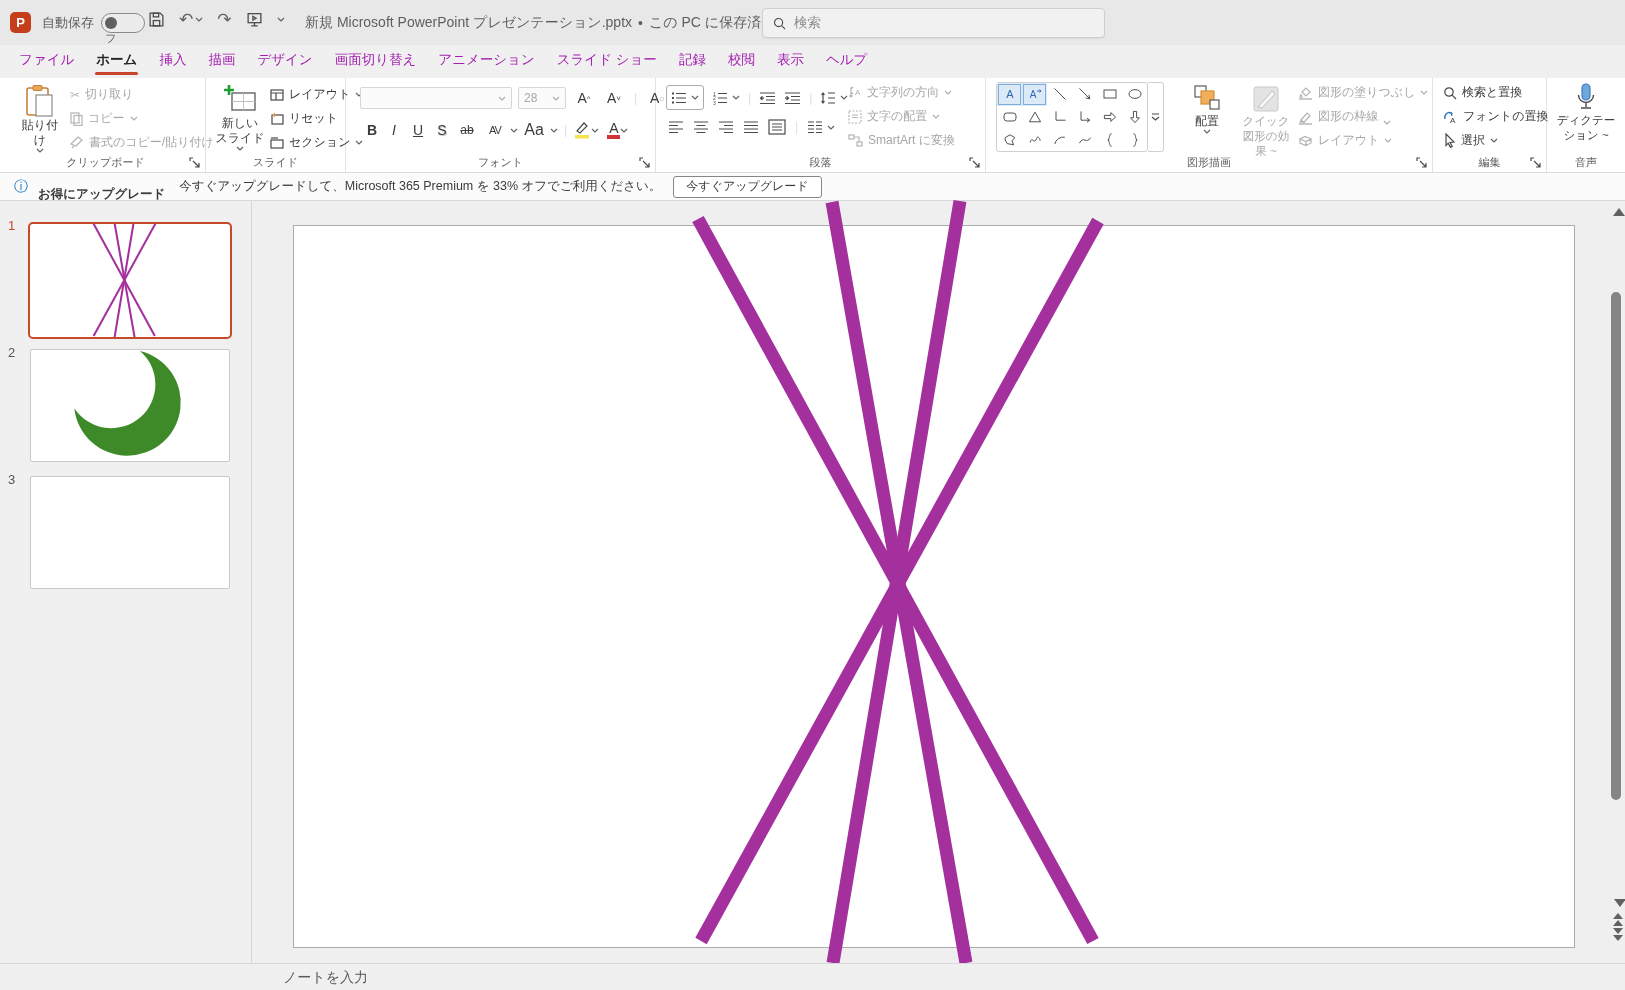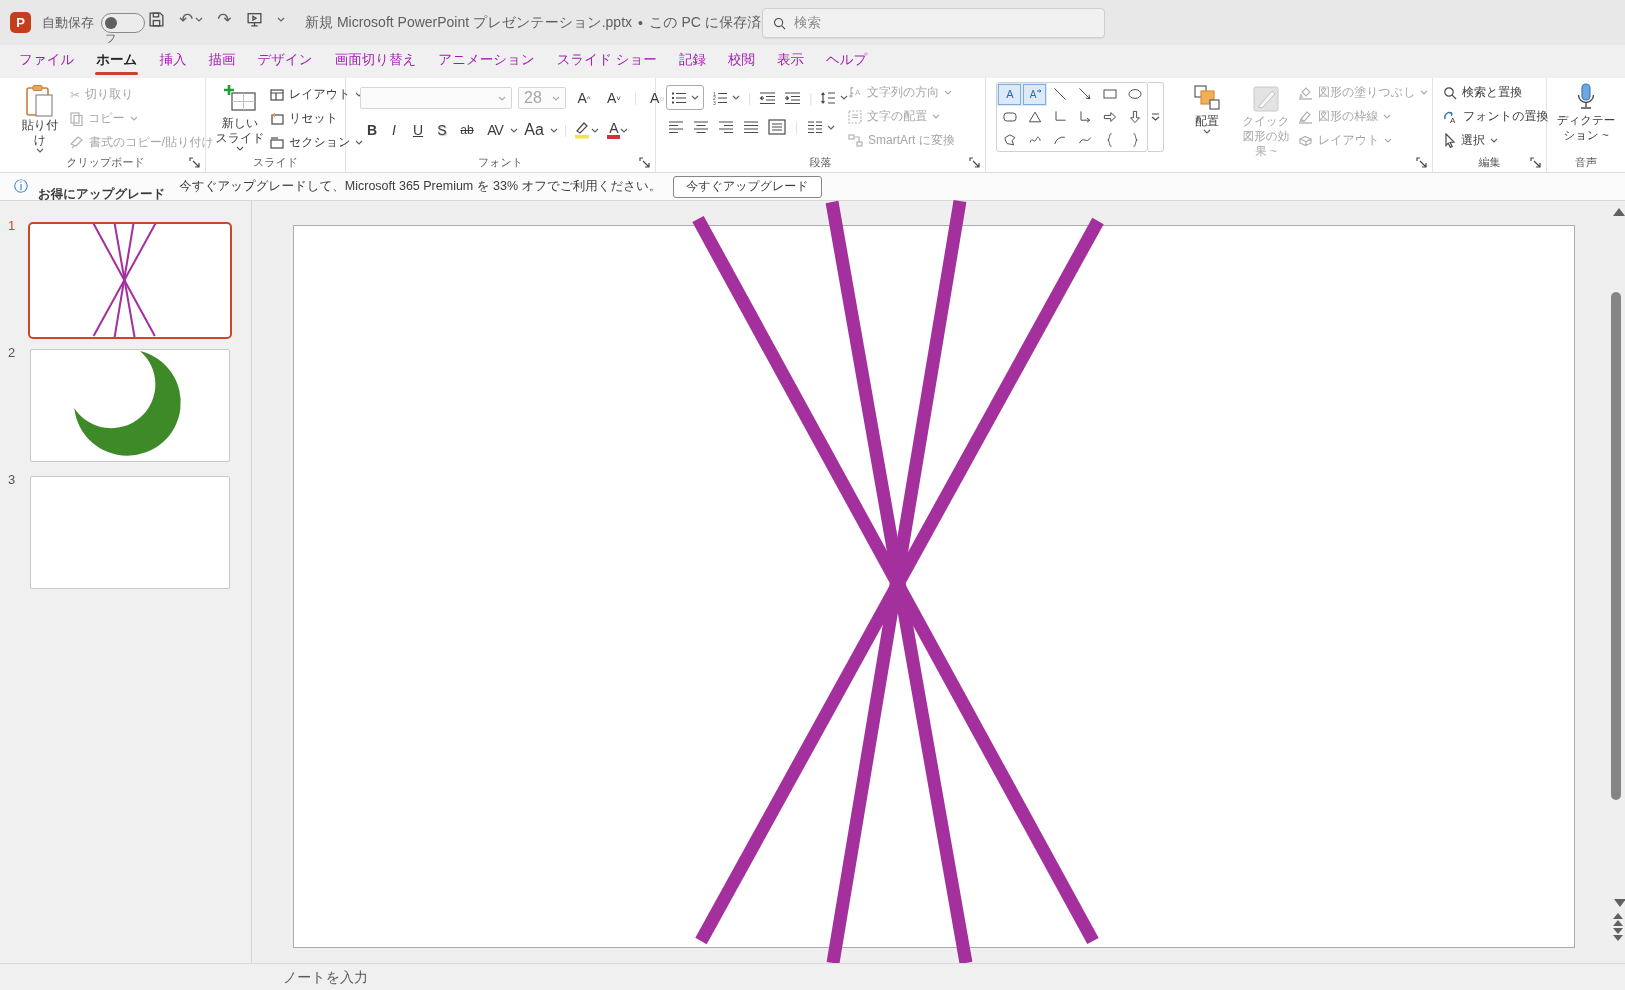--- a/index.html
+++ b/index.html
@@ -52,21 +52,21 @@
   .rrow { position:absolute; display:flex; align-items:center; gap:5px;
     font-size:12px; color:#3b3b3b; white-space:nowrap; }
   .rrow.dis { color:#A6A6A6; }
   .chev { width:8px; height:5px; }
   .chev path { stroke:#5f5f5f; stroke-width:1.1; fill:none; }
   .dis .chev path, .chev.gray path { stroke:#ABABAB; }
   .bigbtn { position:absolute; display:flex; flex-direction:column; align-items:center;
     font-size:12px; color:#3b3b3b; text-align:center; line-height:1.25; }
   .combo { position:absolute; height:22px; background:#FBFBFB; border:1px solid #D6D6D6;
     border-radius:2px; display:flex; align-items:center; justify-content:space-between;
-    padding:0 5px; font-size:16px; color:#A6A6A6; }
+    padding:0 5px; font-size:12px; color:#A6A6A6; }
   .fbtn { display:inline-flex; align-items:center; justify-content:center;
     min-width:20px; height:22px; font-size:14px; color:#3b3b3b; }
   .gallery { position:absolute; left:10px; top:4px; width:152px; height:70px;
     border:1px solid #D0D0D0; border-radius:3px; display:grid;
     grid-template-columns:repeat(6,1fr); }
   .gcell { display:flex; align-items:center; justify-content:center; }
   .more-strip { position:absolute; left:162px; top:4px; width:16px; height:70px;
     border:1px solid #D0D0D0; border-left:none; border-radius:0 3px 3px 0;
     display:flex; align-items:center; justify-content:center; }
   .vlabel2 { font-size:11.5px; text-align:center; line-height:1.3; }
@@ -288,21 +288,21 @@
       <span class="fbtn">A<sup style="font-size:8px">˅</sup></span>
       <span style="color:#E0E0E0">|</span>
       <span class="fbtn">A<sub style="font-size:8px">◌</sub></span>
     </div>
     <div class="rrow" style="left:16px;top:41px;gap:0;">
       <span class="fbtn" style="font-weight:bold">B</span>
       <span class="fbtn" style="font-style:italic;width:24px">I</span>
       <span class="fbtn" style="text-decoration:underline;width:24px">U</span>
       <span class="fbtn" style="width:24px;text-shadow:1px 1px 1px #bbb">S</span>
       <span class="fbtn" style="text-decoration:line-through;width:26px;font-size:12px">ab</span>
-      <span class="fbtn" style="width:30px;font-size:14px;letter-spacing:-1px">AV</span>
+      <span class="fbtn" style="width:30px;font-size:11px;letter-spacing:-1px">AV</span>
       <svg class="chev" viewBox="0 0 8 5">
           <path d="M1 1 L4 4 L7 1"></path>
         </svg>
       <span class="fbtn" style="width:32px;font-size:16px">Aa</span>
       <svg class="chev" viewBox="0 0 8 5">
           <path d="M1 1 L4 4 L7 1"></path>
         </svg>
       <span style="color:#E0E0E0;margin:0 6px">|</span>
       <span style="display:inline-flex;align-items:center">
         <svg width="18" height="18" viewBox="0 0 18 18">
@@ -549,39 +549,40 @@
     <div class="rrow dis" style="left:312px;top:6px;">
       <svg width="15" height="14" viewBox="0 0 15 14">
         <path class="mini dis" d="M4 6 L8 2 L12 6 L8 10 Z M2 11 C2 9.8 3 8.5 3 8.5 C3 8.5 4 9.8 4 11 A1 1 0 0 1 2 11 Z"></path>
         <path d="M1 13 H14" stroke="#C9C9C9" stroke-width="2"></path>
       </svg>
       <span>図形の塗りつぶし</span>
       <svg class="chev gray" viewBox="0 0 8 5">
           <path d="M1 1 L4 4 L7 1"></path>
         </svg>
     </div>
-    <div class="rrow dis" style="left:312px;top:30px;">
+    <div class="rrow dis" style="left:312px;top:30px;align-items:flex-end;">
       <svg width="15" height="14" viewBox="0 0 15 14">
         <path class="mini dis" d="M3 9 L9 2 L12 4.5 L6 11.5 Z M3 9 L2 12.5 L6 11.5"></path>
         <path d="M1 13 H14" stroke="#C9C9C9" stroke-width="2"></path>
       </svg>
       <span>図形の枠線</span>
       <svg class="chev gray" viewBox="0 0 8 5">
           <path d="M1 1 L4 4 L7 1"></path>
         </svg>
     </div>
     <div class="rrow dis" style="left:312px;top:54px;">
       <svg width="15" height="14" viewBox="0 0 15 14">
         <path class="mini dis" d="M2 5 L7 2.5 L13 5 L8 7.5 Z M2 5 V9 L8 11.5 V7.5 M13 5 V9 L8 11.5"></path>
       </svg>
       <span>レイアウト</span>
       <svg class="chev gray" viewBox="0 0 8 5">
           <path d="M1 1 L4 4 L7 1"></path>
         </svg>
     </div>
+    <div class="group-label">図形描画</div>
     <svg class="launcher" viewBox="0 0 12 12">
       <path class="mini" d="M1 4 V1 H4 M4 4 L10 10 M10 6 V10 H6" stroke="#7a7a7a"></path>
     </svg>
   </div>
 
   <div class="group" style="left:1433px;width:114px;">
     <div class="rrow" style="left:10px;top:6px;">
       <svg width="14" height="14" viewBox="0 0 14 14">
         <circle class="mini" cx="6" cy="6" r="4.2"></circle>
         <path class="mini" d="M9.2 9.2 L13 13"></path>

